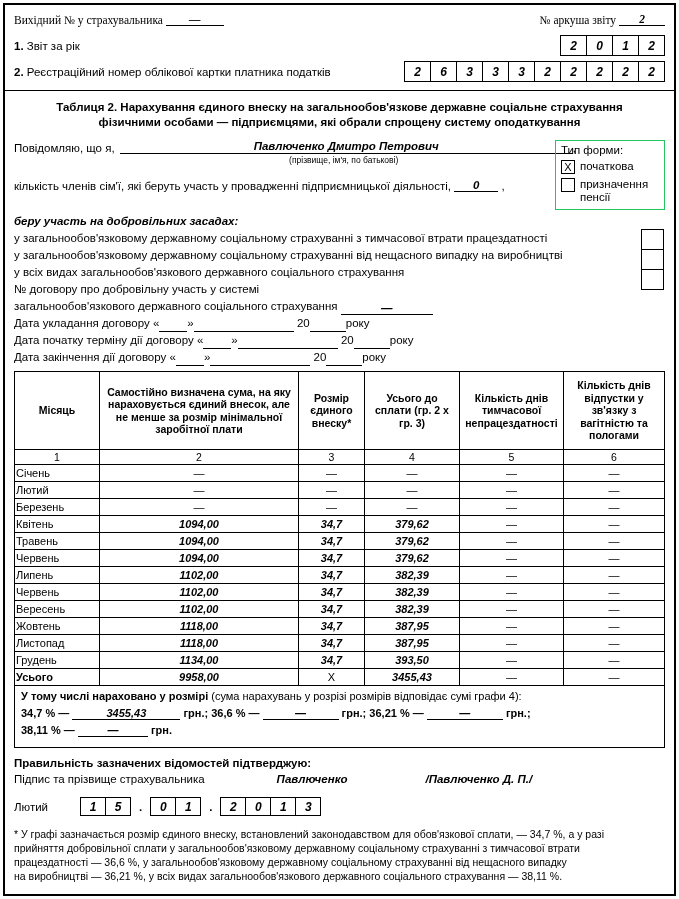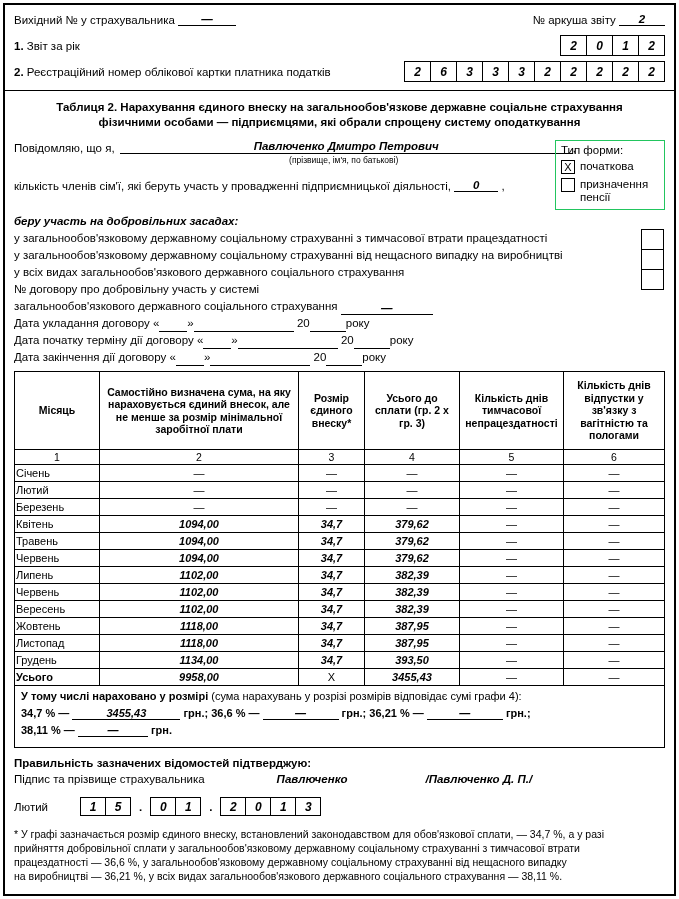--- a/index.html
+++ b/index.html
@@ -8,21 +8,21 @@
     width:679px; height:899px; background:#fff; color:#000;
     font-family:"Liberation Sans", sans-serif; position:relative;
   }
   .page {
     position:absolute; left:3px; top:3px; width:673px; height:893px;
     border:2px solid #000; padding:8px 9px 6px 9px; overflow:hidden;
   }
   .bold { font-weight:bold; }
 
   
-  .row-split { display:flex; justify-content:space-between; align-items:flex-end; font-size:11.5px; }
+  .row-split { display:flex; justify-content:space-between; align-items:flex-end; font-size:11.5px;font-family:Liberation Serif, serif; }
   .blank {
     display:inline-block; border-bottom:1px solid #000; text-align:center;
     font-weight:bold; font-style:italic; line-height:12px; vertical-align:bottom;
   }
   .blank.plain { font-weight:normal; font-style:normal; }
   .b-out { width:58px; }
   .b-sheet { width:46px; }
   .field-row { display:flex; justify-content:space-between; align-items:center; }
   .field-row.year-row { margin-top:9px;gap:20px; }
   .field-row.reg-row { margin-top:5px; }

